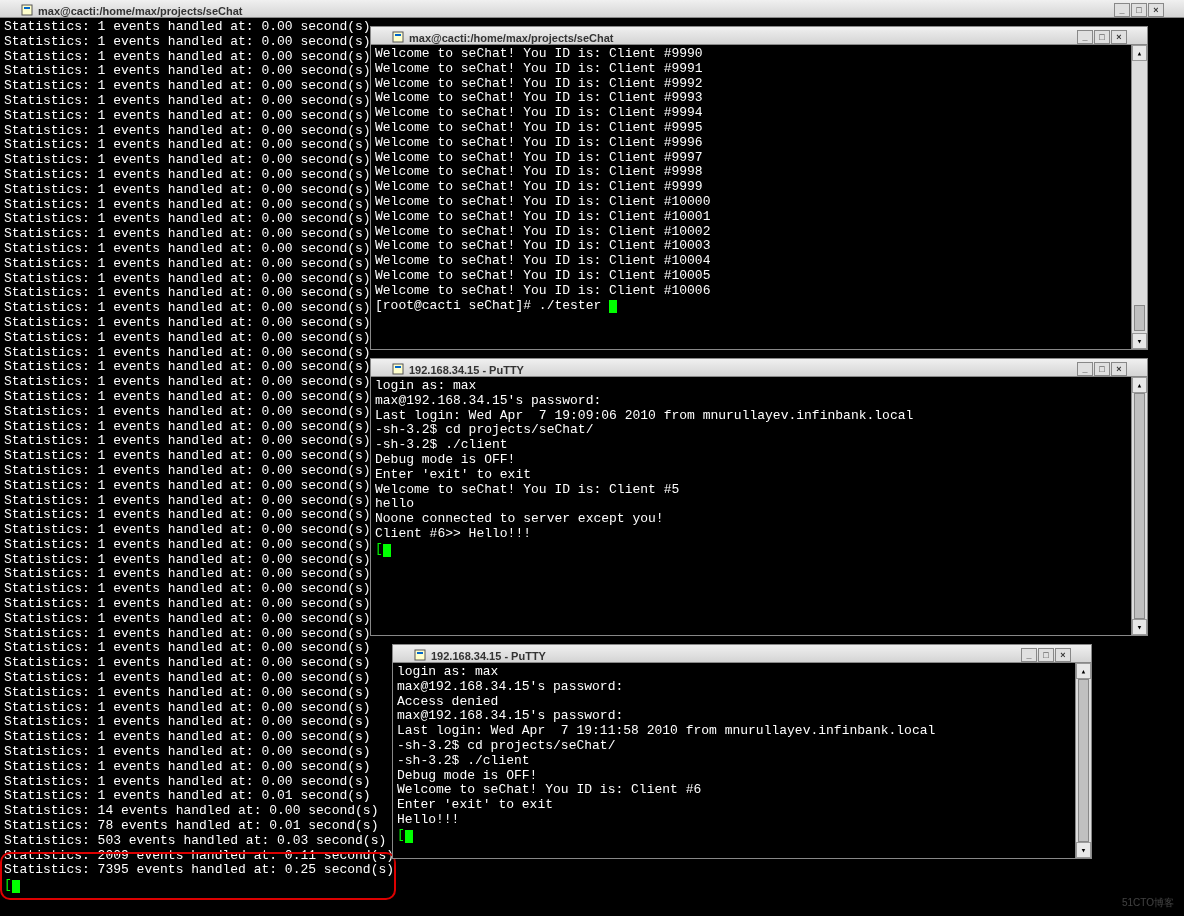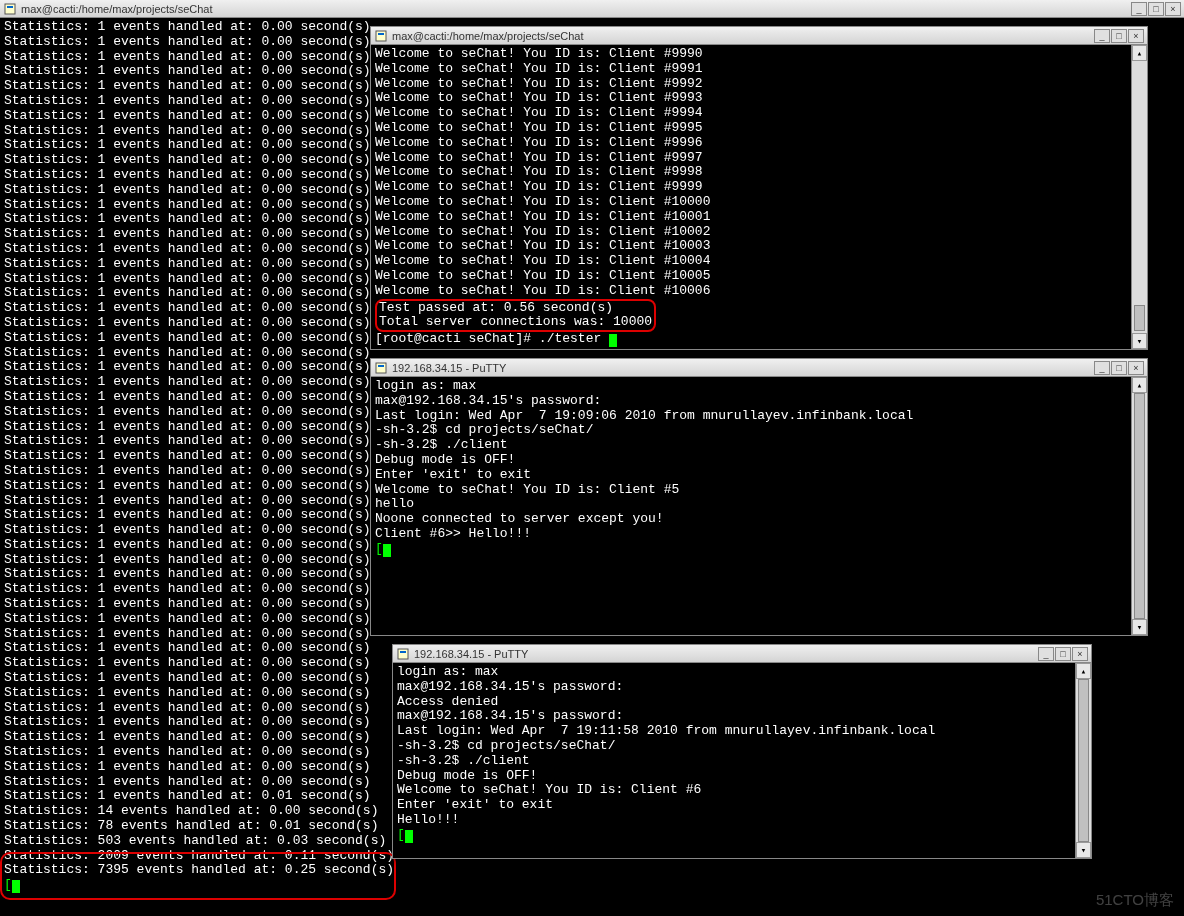--- a/index.html
+++ b/index.html
@@ -17,25 +17,26 @@
   top: 0; left: 0;
   width: 1184px;
   height: 916px;
   background: #000;
 }
 .titlebar {
   height: 18px;
   background: linear-gradient(to bottom, #f0f0f0, #d4d4d4);
   border-bottom: 1px solid #888;
   display: flex;
-  align-items: center;
-  padding: 0 3px;
+  align-items: flex-end;
+  padding: 0 20px;
   font-family: Tahoma, sans-serif;
   font-size: 11px;
   color: #333;
+  font-weight: bold;
 }
 .titlebar .icon {
   width: 14px; height: 14px;
   display: inline-flex; align-items: center; justify-content: center;
   margin-right: 4px;
 }
 .titlebar .title { flex: 1; }
 .titlebar .controls { display: flex; gap: 1px; }
 .titlebar .btn {
   width: 16px; height: 14px;
@@ -109,21 +110,21 @@
   width: 8px; height: 13px;
   background: #0f0;
   vertical-align: bottom;
 }
 .green-prompt { color: #0f0; }
 .watermark {
   position: absolute;
   right: 10px; bottom: 6px;
   color: rgba(255,255,255,0.25);
   font-family: sans-serif;
-  font-size: 15px;
+  font-size: 10px;
 }
 </style>
 </head>
 <body>
 
 <div class="main-window">
   <div class="titlebar">
     <span class="icon">
       <svg width="12" height="12" viewBox="0 0 12 12">
           <rect x="1" y="1" width="10" height="10" fill="#ffffcc" stroke="#555"></rect>
@@ -225,22 +226,20 @@
 Welcome to seChat! You ID is: Client #9997
 Welcome to seChat! You ID is: Client #9998
 Welcome to seChat! You ID is: Client #9999
 Welcome to seChat! You ID is: Client #10000
 Welcome to seChat! You ID is: Client #10001
 Welcome to seChat! You ID is: Client #10002
 Welcome to seChat! You ID is: Client #10003
 Welcome to seChat! You ID is: Client #10004
 Welcome to seChat! You ID is: Client #10005
 Welcome to seChat! You ID is: Client #10006
-<span class="highlight-red">Test passed at: 0.56 second(s)
-Total server connections was: 10000</span>
 [root@cacti seChat]# ./tester <span class="cursor-block"></span></div>
     <div class="scrollbar">
       <div class="up">▴</div>
       <div class="thumb" style="top:260px; height:26px;"></div>
       <div class="down">▾</div>
     </div>
   </div>
 </div>
 
 <div class="subwin" style="left:370px; top:358px; width:778px; height:278px;">

